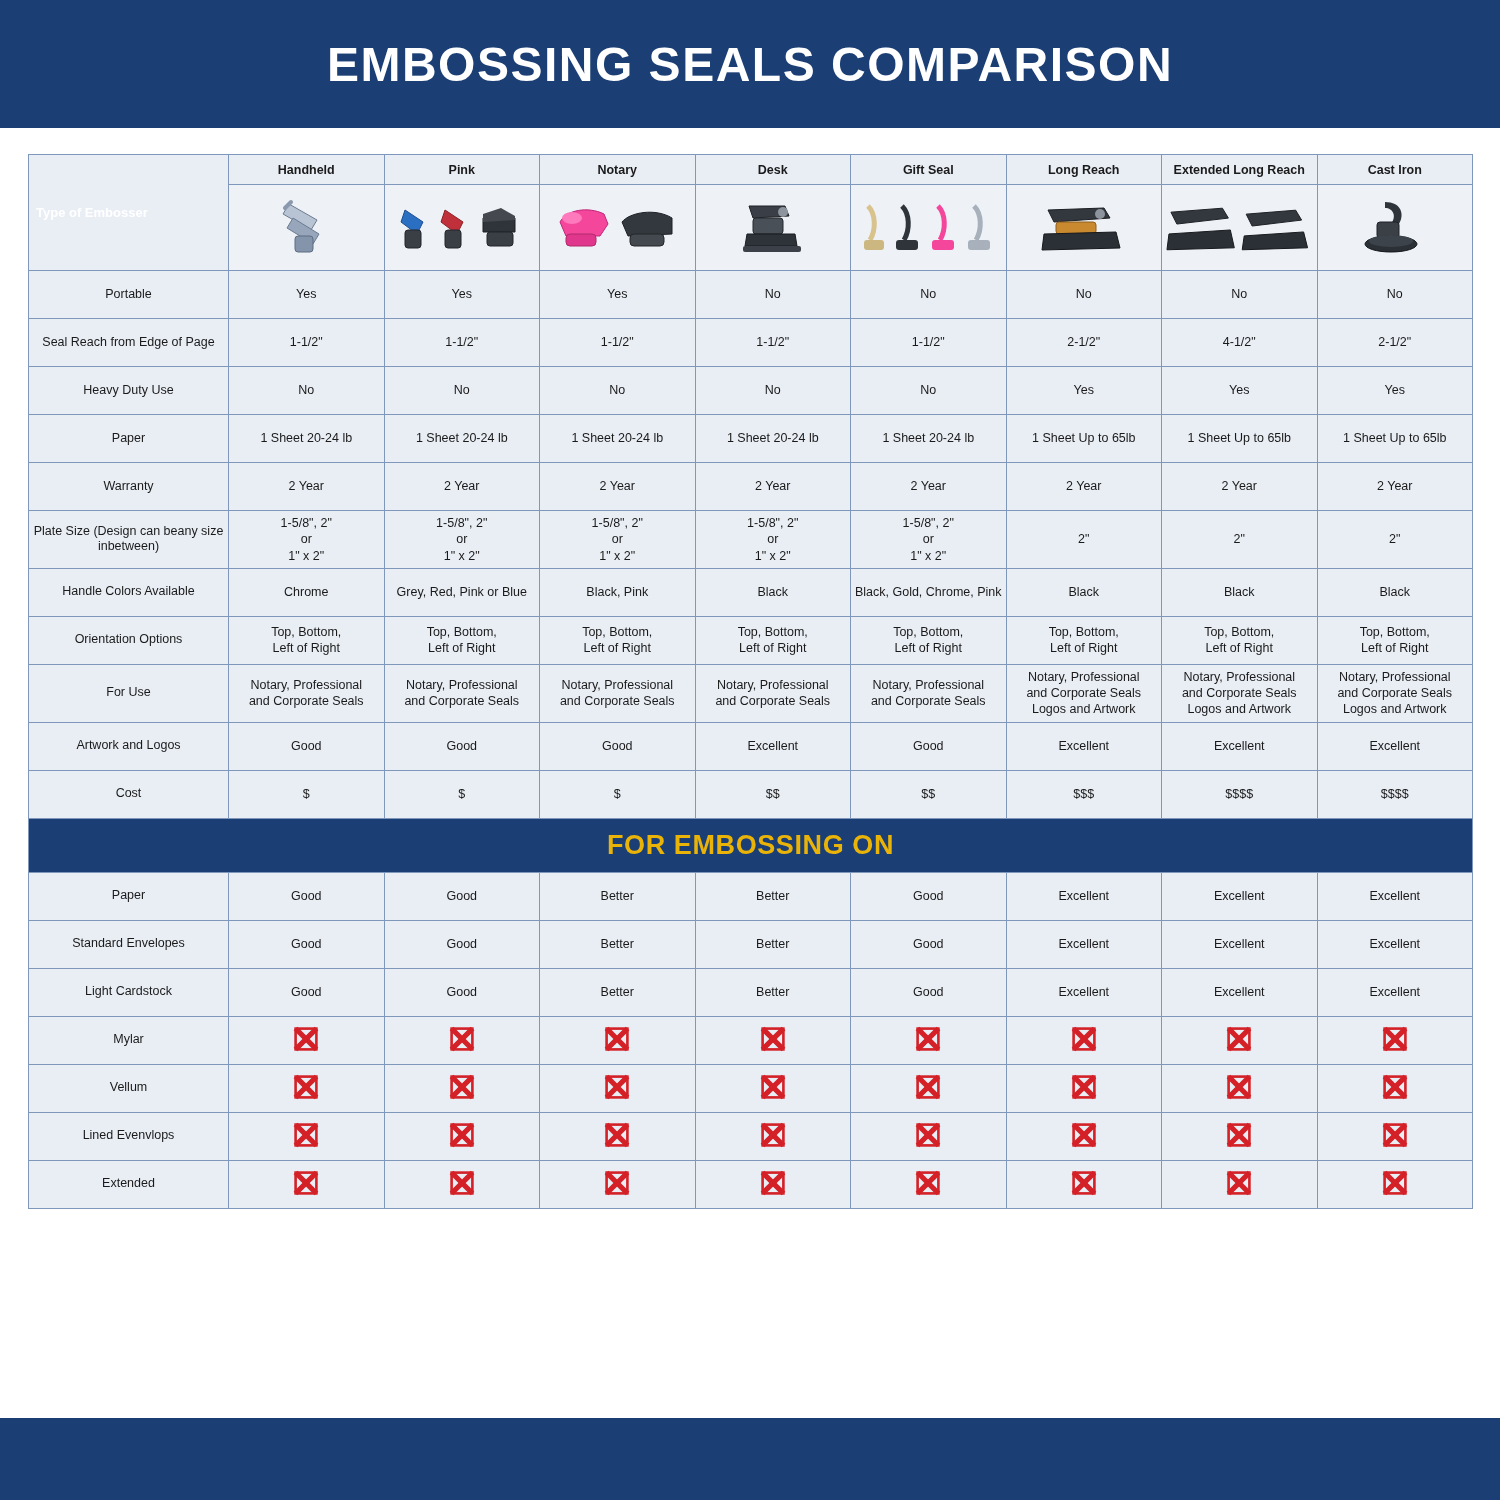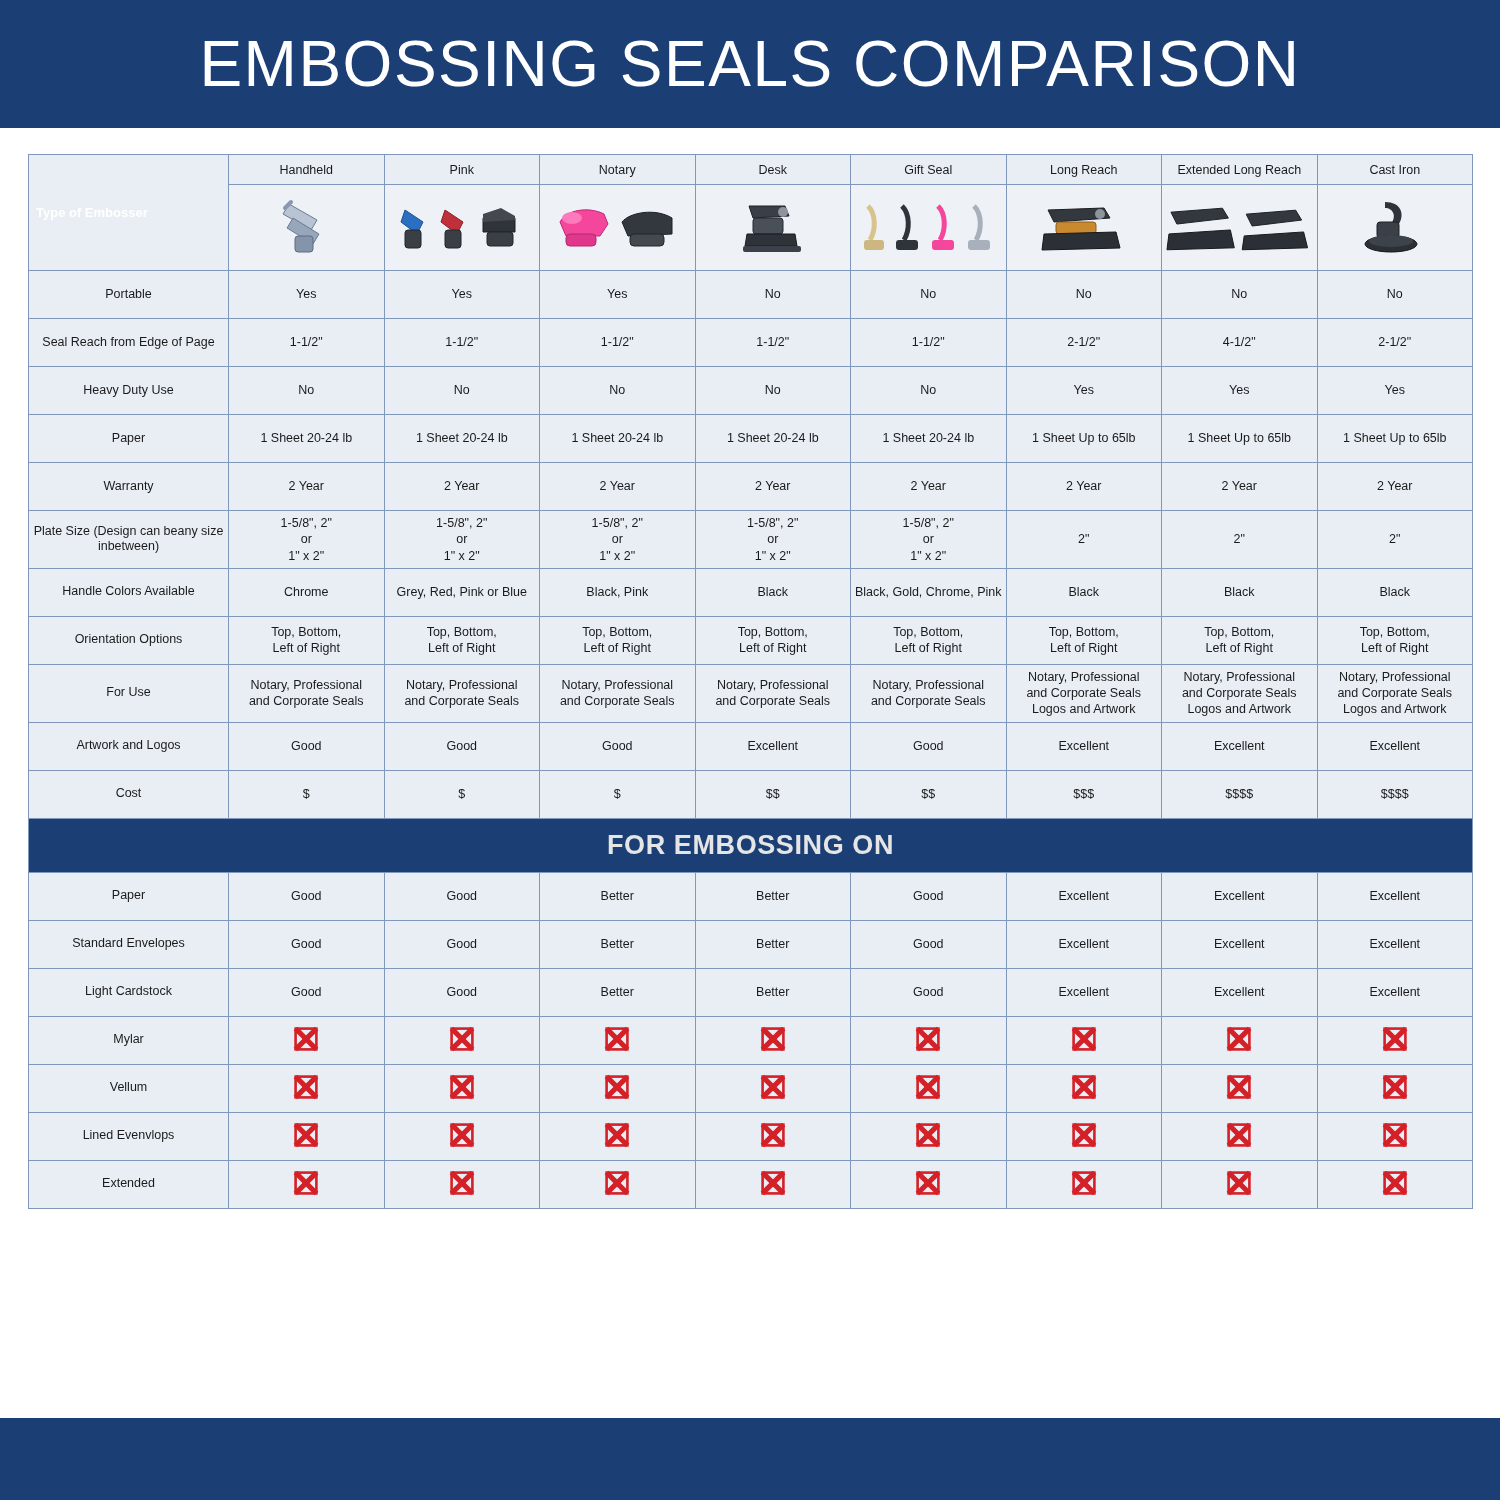--- a/index.html
+++ b/index.html
@@ -19,22 +19,22 @@
   .header {
     height: 128px;
     background: #1b3f75;
     display: flex;
     align-items: center;
     justify-content: center;
   }
   .header h1 {
     margin: 0;
     color: #ffffff;
-    font-size: 64px;
-    font-weight: normal;
+    font-size: 48px;
+    font-weight: bold;
     letter-spacing: 1.5px;
     text-transform: uppercase;
   }
   .white-band {
     background: #ffffff;
     padding: 26px 28px 22px 28px;
     min-height: 1290px;
   }
   .footer-band {
     position: absolute;
@@ -66,33 +66,33 @@
     color: #ffffff;
     font-weight: normal;
     font-size: 13px;
     text-align: left;
     padding-left: 10px;
     line-height: 1.25;
   }
   th.colhead {
     background: #dde4ee;
     color: #14233d;
-    font-weight: normal;
+    font-weight: bold;
     font-size: 14px;
     height: 30px;
     padding: 4px 2px;
   }
   td.corner {
     background: #1b3f75;
     border-right: 1px solid #7e97bb;
   }
   tr.imagerow td { background: #eef2f7; height: 86px; }
   tr.section td {
     background: #1b3f75;
-    color: #e5e5e5;
+    color: #eab308;
     font-size: 27px;
     font-weight: bold;
     letter-spacing: .6px;
     height: 54px;
     text-transform: uppercase;
   }
   .cell-multiline { line-height: 1.3; }
   .xmark { display: inline-block; width: 26px; height: 26px; }
   .tall td { height: 48px; }
 

